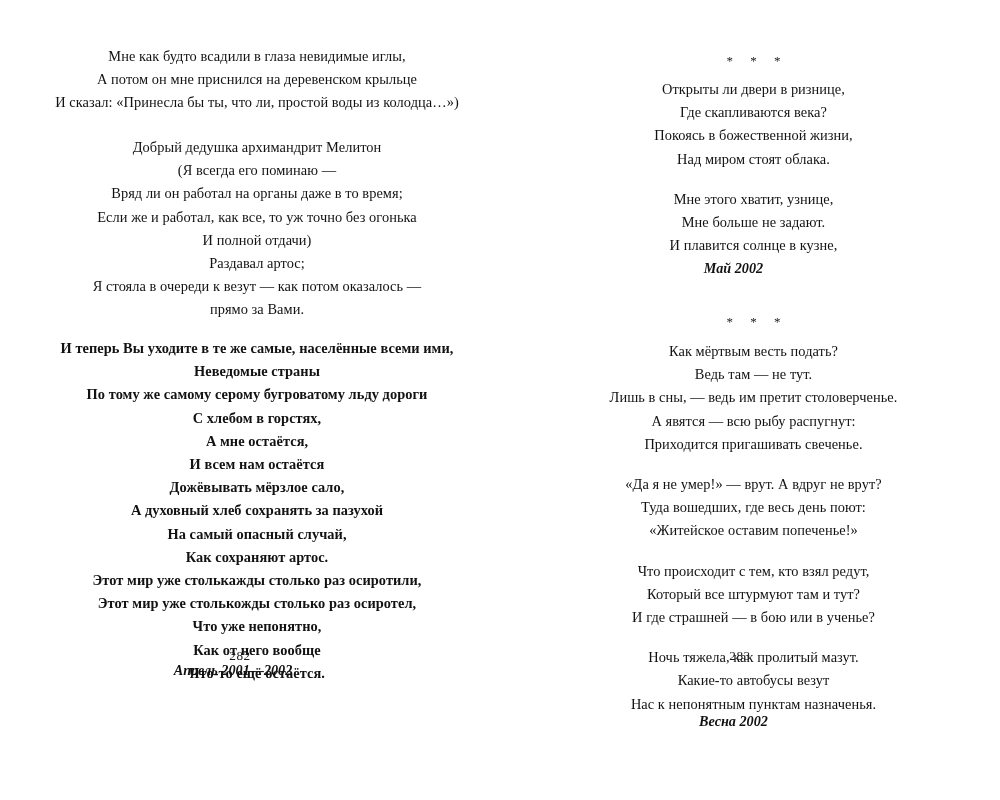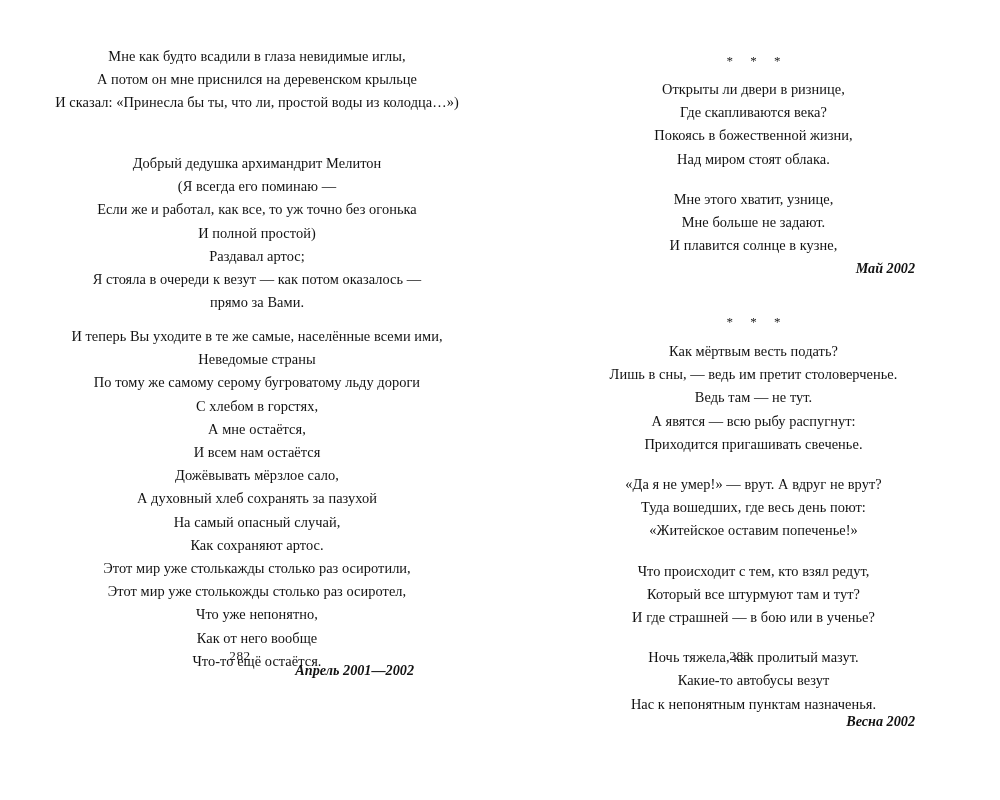--- a/index.html
+++ b/index.html
@@ -54,21 +54,21 @@
   .sep {
     text-align: center;
     font-size: 13px;
     letter-spacing: 7px;
     line-height: 18px;
     color: #1a1a1a;
     text-indent: 7px;
   }
 
   .date {
-    text-align: right;
+    text-align: center;
     font-style: italic;
     font-weight: bold;
     font-size: 14.2px;
     line-height: 20px;
     white-space: nowrap;
   }
   .page-left .date  { padding-right: 48px; }
   .page-right .date { padding-right: 40px; }
 
   .folio {
@@ -79,22 +79,22 @@
     text-align: center;
     font-size: 13.2px;
     letter-spacing: 0.6px;
     color: #1a1a1a;
   }
   .page-left  .folio { transform: translateX(-10px); }
   .page-right .folio { transform: translateX(-10px); }
 
   
   #lb-poem1   { top: 45px; }
-  #lb-poem2   { top: 152px; }
-  #lb-poem3   { top: 325px; }
+  #lb-poem2   { top: 136px; }
+  #lb-poem3   { top: 337px; font-weight: bold; }
   #lb-date1   { top: 648px; margin-top: 12px; }
 
   #rb-sep1    { top: 52px; }
   #rb-poem1   { top: 78px; }
   #rb-date1   { top: 258px; }
   #rb-sep2    { top: 313px; }
   #rb-poem2   { top: 340px; }
   #rb-date2   { top: 687px; margin-top: 24px; }
 </style>
 </head>
@@ -109,22 +109,23 @@
         <div class="line">Мне как будто всадили в глаза невидимые иглы,</div>
         <div class="line">А потом он мне приснился на деревенском крыльце</div>
         <div class="line">И сказал: «Принесла бы ты, что ли, простой воды из колодца…»)</div>
       </div>
     </div>
 
     <div class="text-block" id="lb-poem2">
       <div class="stanza">
         <div class="line">Добрый дедушка архимандрит Мелитон</div>
         <div class="line">(Я всегда его поминаю —</div>
+        <div class="line">Вряд ли он работал на органы даже в то время;</div>
         <div class="line">Если же и работал, как все, то уж точно без огонька</div>
-        <div class="line">И полной простой)</div>
+        <div class="line">И полной отдачи)</div>
         <div class="line">Раздавал артос;</div>
         <div class="line">Я стояла в очереди к везут — как потом оказалось —</div>
         <div class="line">прямо за Вами.</div>
       </div>
     </div>
 
     <div class="text-block" id="lb-poem3">
       <div class="stanza">
         <div class="line">И теперь Вы уходите в те же самые, населённые всеми ими,</div>
         <div class="line">Неведомые страны</div>
@@ -175,22 +176,22 @@
       <div class="date">Май 2002</div>
     </div>
 
     <div class="text-block" id="rb-sep2">
       <div class="sep">* * *</div>
     </div>
 
     <div class="text-block" id="rb-poem2">
       <div class="stanza">
         <div class="line">Как мёртвым весть подать?</div>
+        <div class="line">Ведь там — не тут.</div>
         <div class="line">Лишь в сны, — ведь им претит столоверченье.</div>
-        <div class="line">Ведь там — не тут.</div>
         <div class="line">А явятся — всю рыбу распугнут:</div>
         <div class="line">Приходится пригашивать свеченье.</div>
       </div>
       <div class="stanza">
         <div class="line">«Да я не умер!» — врут. А вдруг не врут?</div>
         <div class="line">Туда вошедших, где весь день поют:</div>
         <div class="line">«Житейское оставим попеченье!»</div>
       </div>
       <div class="stanza">
         <div class="line">Что происходит с тем, кто взял редут,</div>

